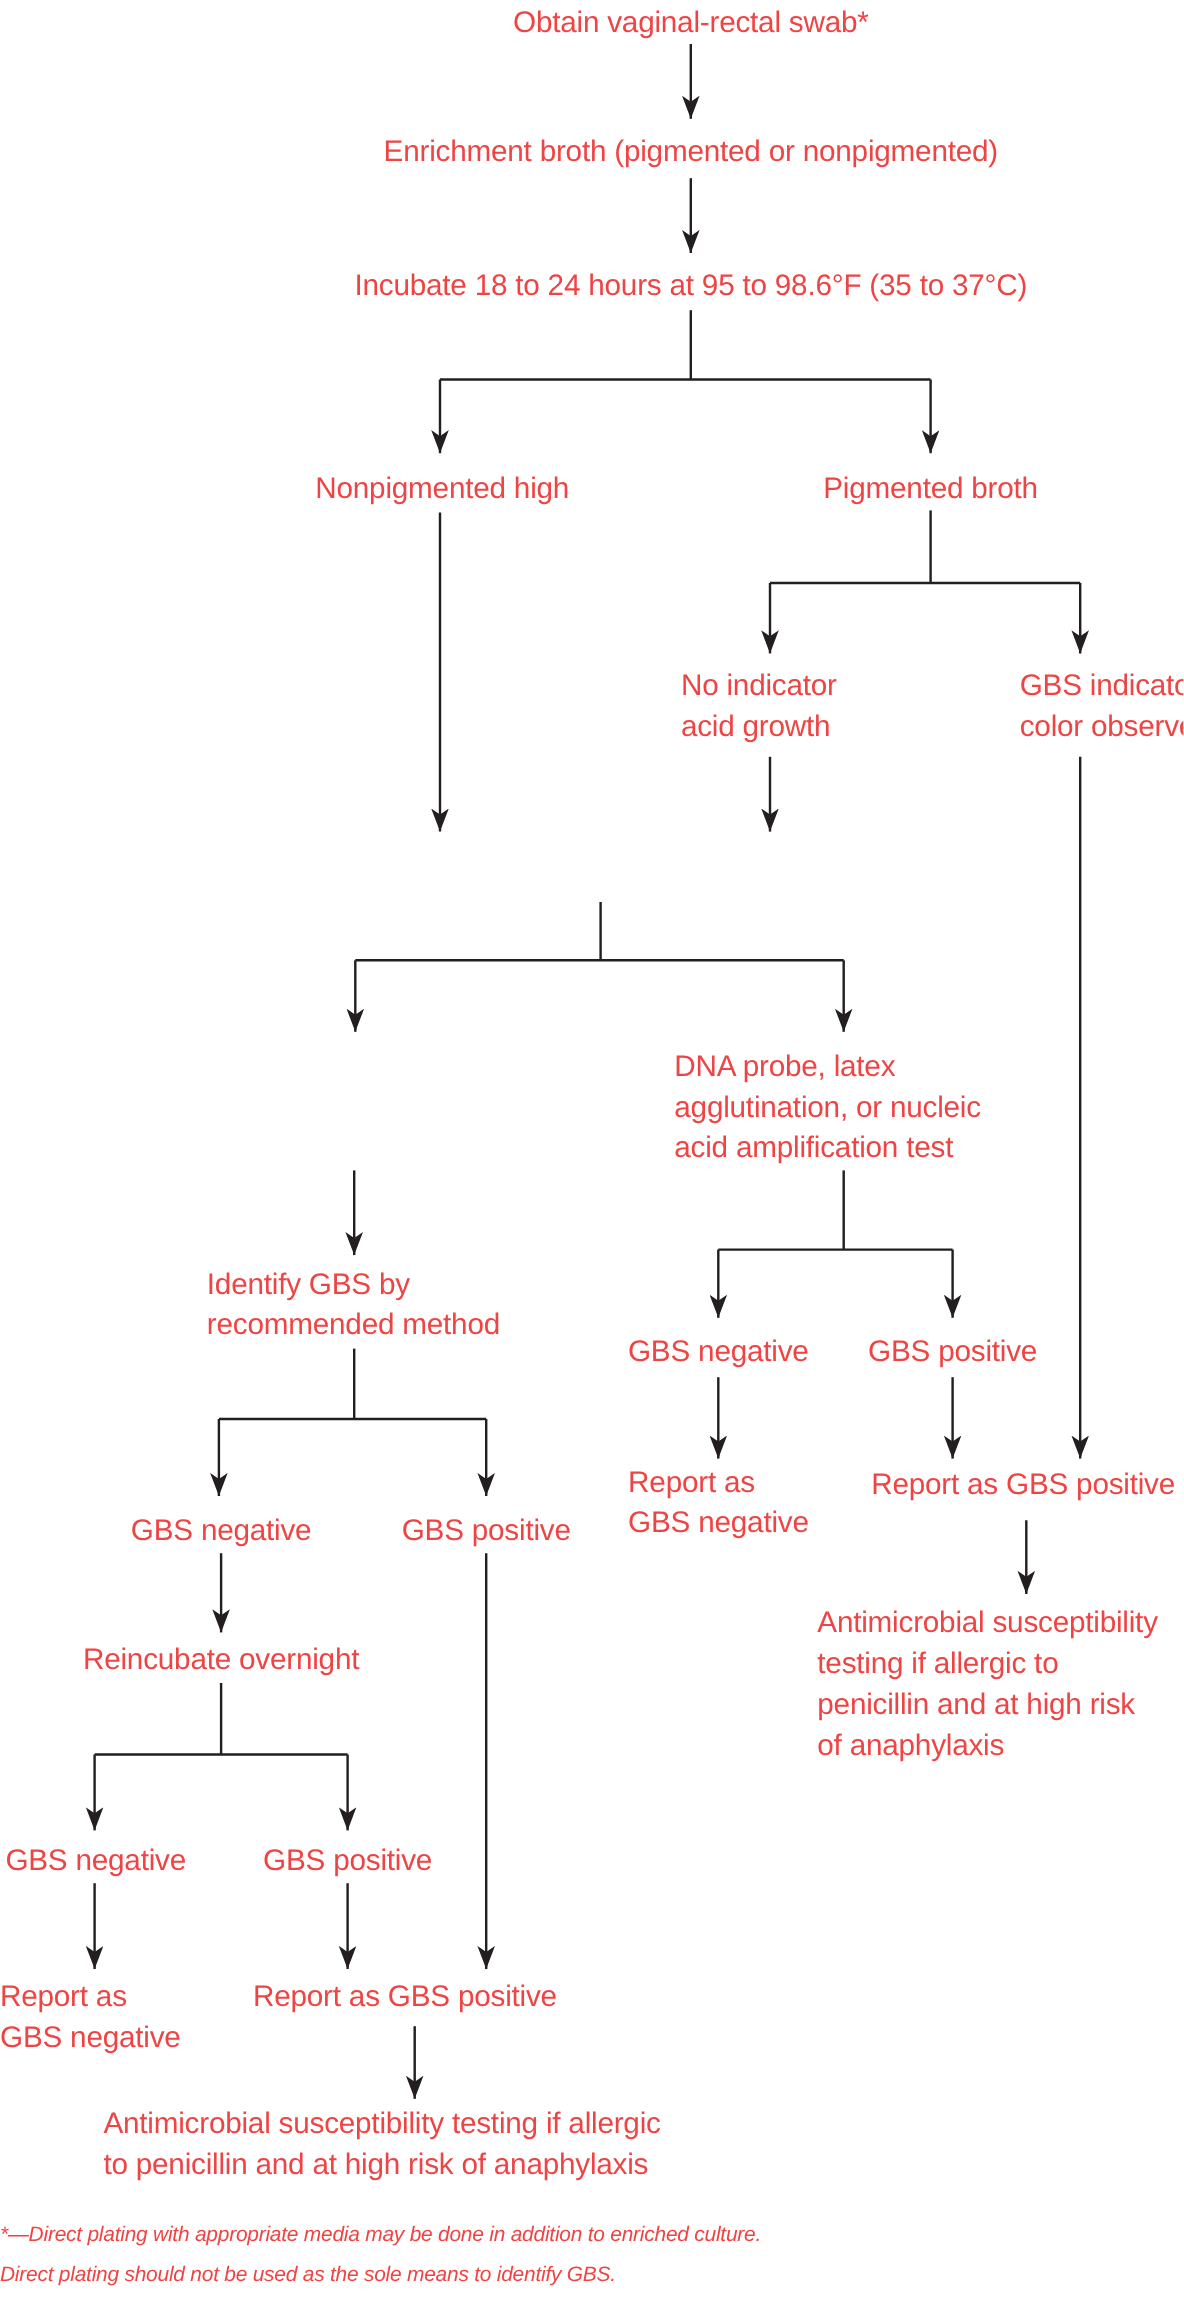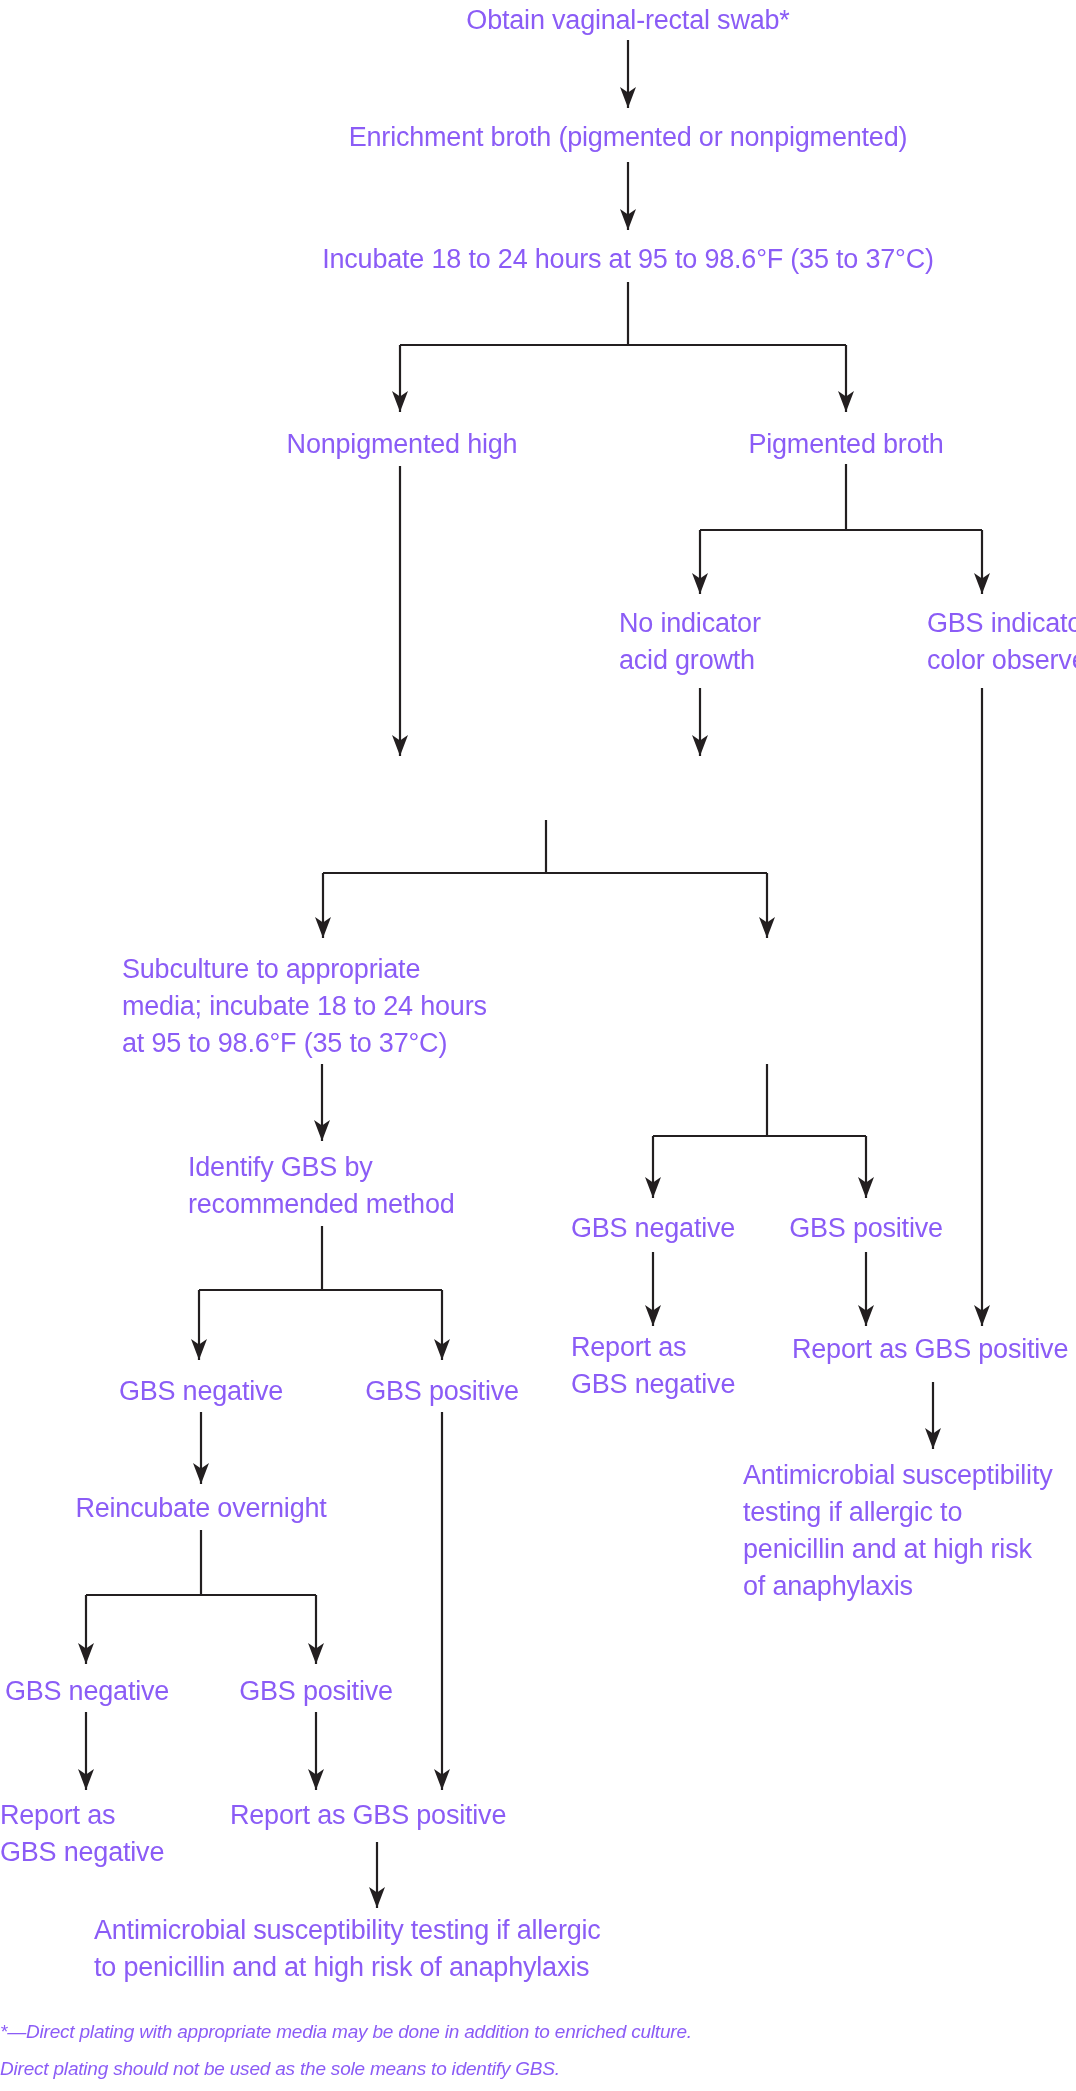--- a/index.html
+++ b/index.html
@@ -6,21 +6,21 @@
     margin: 0;
     padding: 0;
     background: #ffffff;
   }
   #canvas {
     position: relative;
     width: 1076px;
     height: 2091px;
     background: #ffffff;
     font-family: "Liberation Sans", sans-serif;
-    color: #8b5cf6;
+    color: #ef4444;
     overflow: hidden;
   }
   #connector-svg {
     position: absolute;
     left: 0;
     top: 0;
     width: 1076px;
     height: 2091px;
   }
   #connector-svg line {
@@ -119,23 +119,23 @@
 
   <div class="node center" style="left:628px; top:2px;">Obtain vaginal-rectal swab*</div>
   <div class="node center" style="left:628px; top:119px;">Enrichment broth (pigmented or nonpigmented)</div>
   <div class="node center" style="left:628px; top:241px;">Incubate 18 to 24 hours at 95 to 98.6°F (35 to 37°C)</div>
   <div class="node center" style="left:402px; top:426px;">Nonpigmented high</div>
   <div class="node center" style="left:846px; top:426px;">Pigmented broth</div>
   <div class="node left" style="left:619px; top:605px;">No indicator
 acid growth</div>
   <div class="node left" style="left:886px; top:605px;margin-left:41px;">GBS indicator
 color observed</div>
-  <div class="node left" style="left:122px; top:951px;">Subculture to appropriate
-media; incubate 18 to 24 hours
-at 95 to 98.6°F (35 to 37°C)</div>
+  <div class="node left" style="left:613px; top:951px;">DNA probe, latex
+agglutination, or nucleic
+acid amplification test</div>
   <div class="node left" style="left:188px; top:1149px;">Identify GBS by
 recommended method</div>
   <div class="node center" style="left:653px; top:1210px;">GBS negative</div>
   <div class="node center" style="left:866px; top:1210px;">GBS positive</div>
   <div class="node left" style="left:571px; top:1329px;">Report as
 GBS negative</div>
   <div class="node left" style="left:792px; top:1331px;">Report as GBS positive</div>
   <div class="node left" style="left:743px; top:1457px;">Antimicrobial susceptibility
 testing if allergic to
 penicillin and at high risk

